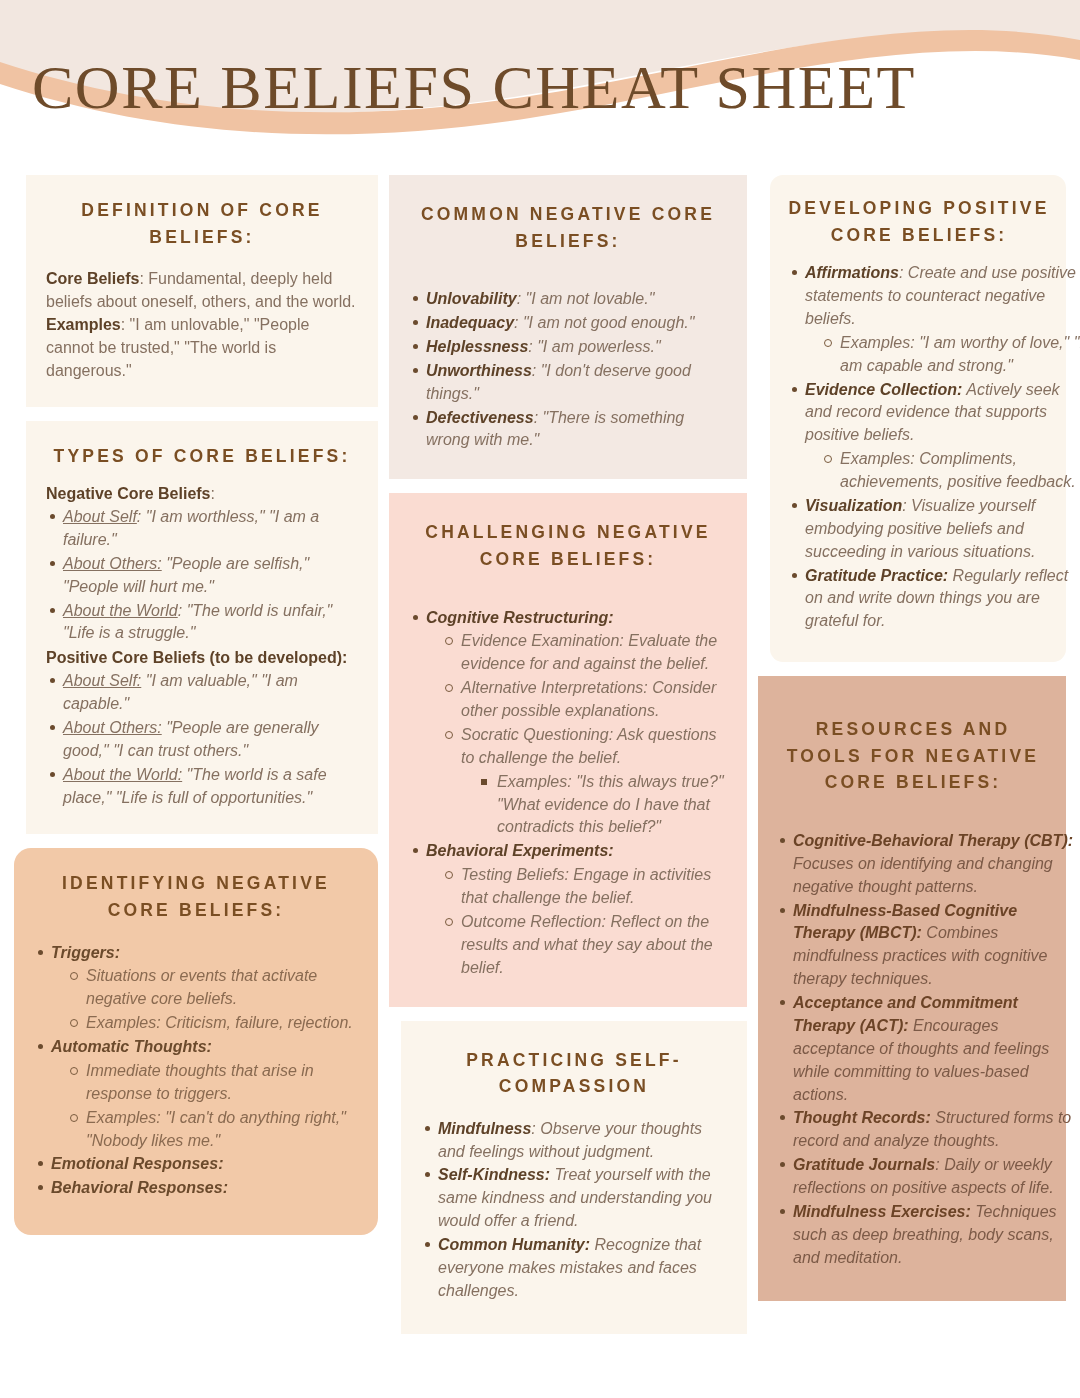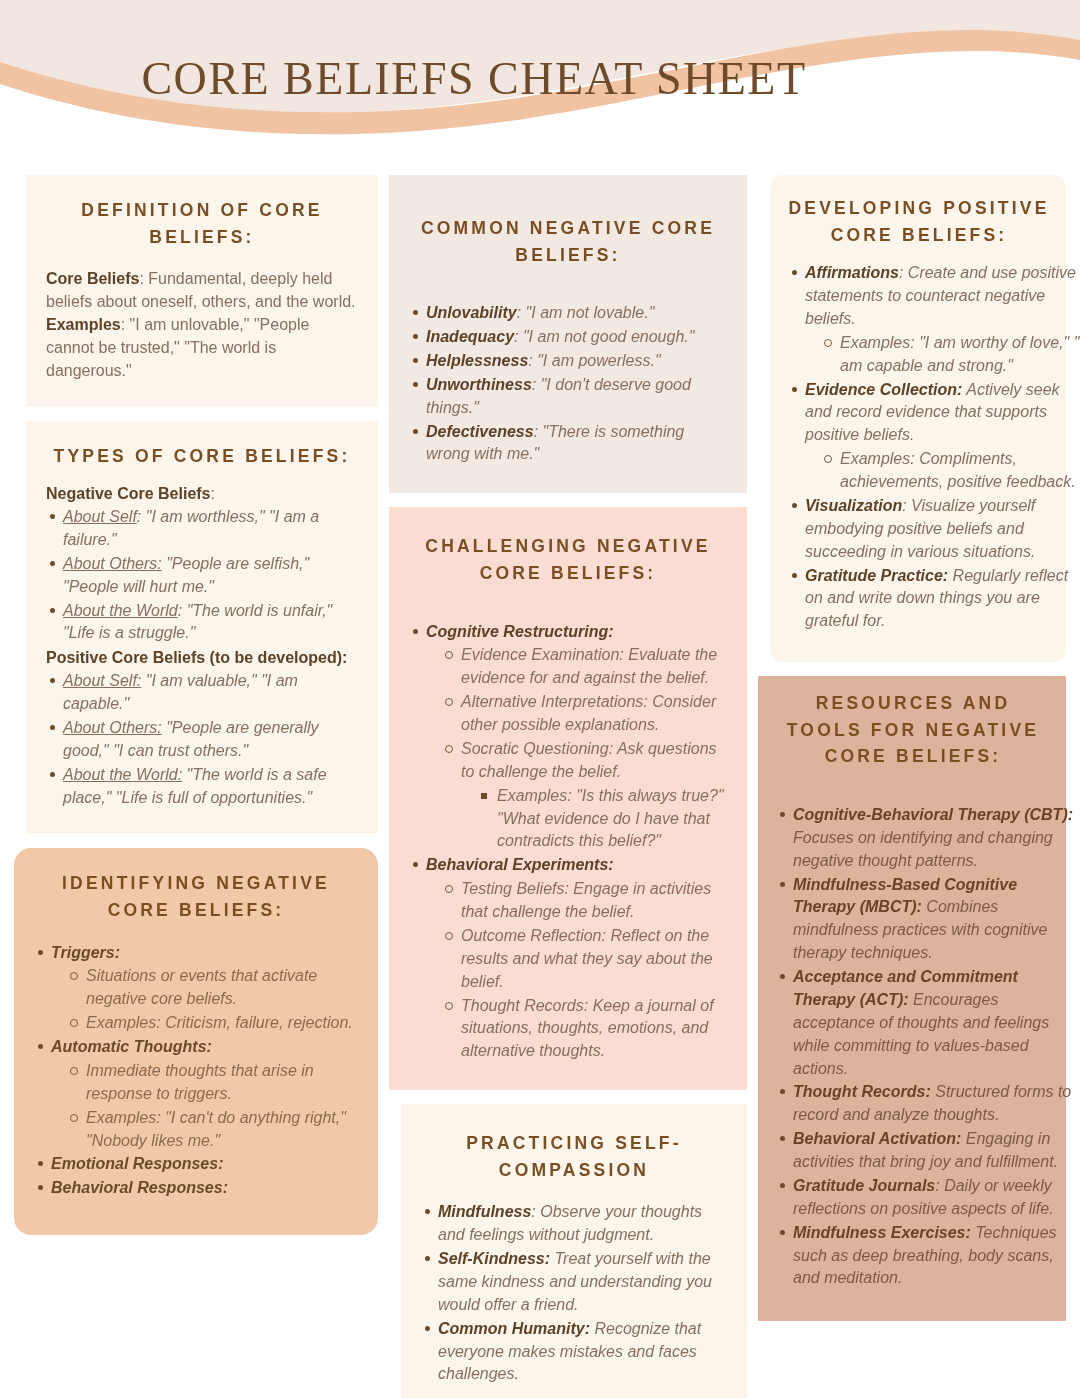--- a/index.html
+++ b/index.html
@@ -29,21 +29,21 @@
   }
 
   
   #title {
     position: absolute;
     top: 52px;
     left: 0;
     width: 920px;
     text-align: center;
     font-family: "Liberation Serif", serif;
-    font-size: 46px;
+    font-size: 62px;
     letter-spacing: 1.5px;
     color: #6E4B2A;
     white-space: nowrap;
     padding-left: 28px;
   }
 
   
   .col {
     position: absolute;
     top: 175px;
@@ -204,21 +204,21 @@
             <b>Behavioral Responses:</b>
           </li>
         </ul>
       </div>
     </section>
 
   </div>
 
   <div class="col" id="col-mid">
 
-    <section class="panel p-rose" style="padding-top:40px;padding-bottom:26px;">
+    <section class="panel p-rose" style="padding-top:26px;padding-bottom:26px;">
       <h2 class="head big-gap">COMMON NEGATIVE CORE BELIEFS:</h2>
       <div class="body">
         <ul>
           <li class="lvl1"><b>Unlovability</b><span>: "I am not lovable."</span></li>
           <li class="lvl1"><b>Inadequacy</b><span>: "I am not good enough."</span></li>
           <li class="lvl1"><b>Helplessness</b><span>: "I am powerless."</span></li>
           <li class="lvl1"><b>Unworthiness</b><span>: "I don't deserve good things."</span></li>
           <li class="lvl1"><b>Defectiveness</b><span>: "There is something wrong with me."</span></li>
         </ul>
       </div>
@@ -239,21 +239,20 @@
                   <li>Examples: "Is this always true?" "What evidence do I have that contradicts this belief?"</li>
                 </ul>
               </li>
             </ul>
           </li>
           <li class="lvl1">
             <b>Behavioral Experiments:</b>
             <ul class="lvl2">
               <li>Testing Beliefs: Engage in activities that challenge the belief.</li>
               <li>Outcome Reflection: Reflect on the results and what they say about the belief.</li>
-              <li>Thought Records: Keep a journal of situations, thoughts, emotions, and alternative thoughts.</li>
             </ul>
           </li>
         </ul>
       </div>
     </section>
 
     <section class="panel p-cream" style="padding-top:26px;padding-bottom:30px;">
       <h2 class="head">PRACTICING SELF-COMPASSION</h2>
       <div class="body">
         <ul>
@@ -287,29 +286,28 @@
           <li class="lvl1">
             <b>Visualization</b><span>: Visualize yourself embodying positive beliefs and succeeding in various situations.</span>
           </li>
           <li class="lvl1">
             <b>Gratitude Practice:</b><span> Regularly reflect on and write down things you are grateful for.</span>
           </li>
         </ul>
       </div>
     </section>
 
-    <section class="panel p-tan tight" style="padding-top:14px;padding-bottom:30px;">
+    <section class="panel p-tan tight" style="padding-top:40px;padding-bottom:30px;">
       <h2 class="head big-gap">RESOURCES AND TOOLS FOR NEGATIVE CORE BELIEFS:</h2>
       <div class="body overflow-body">
         <ul>
           <li class="lvl1"><b>Cognitive-Behavioral Therapy (CBT):</b><span> Focuses on identifying and changing negative thought patterns.</span></li>
           <li class="lvl1"><b>Mindfulness-Based Cognitive Therapy (MBCT):</b><span> Combines mindfulness practices with cognitive therapy techniques.</span></li>
           <li class="lvl1"><b>Acceptance and Commitment Therapy (ACT):</b><span> Encourages acceptance of thoughts and feelings while committing to values-based actions.</span></li>
           <li class="lvl1"><b>Thought Records:</b><span> Structured forms to record and analyze thoughts.</span></li>
-          <li class="lvl1"><b>Behavioral Activation:</b><span> Engaging in activities that bring joy and fulfillment.</span></li>
           <li class="lvl1"><b>Gratitude Journals</b><span>: Daily or weekly reflections on positive aspects of life.</span></li>
           <li class="lvl1"><b>Mindfulness Exercises:</b><span> Techniques such as deep breathing, body scans, and meditation.</span></li>
         </ul>
       </div>
     </section>
 
   </div>
 
 </div>
 

